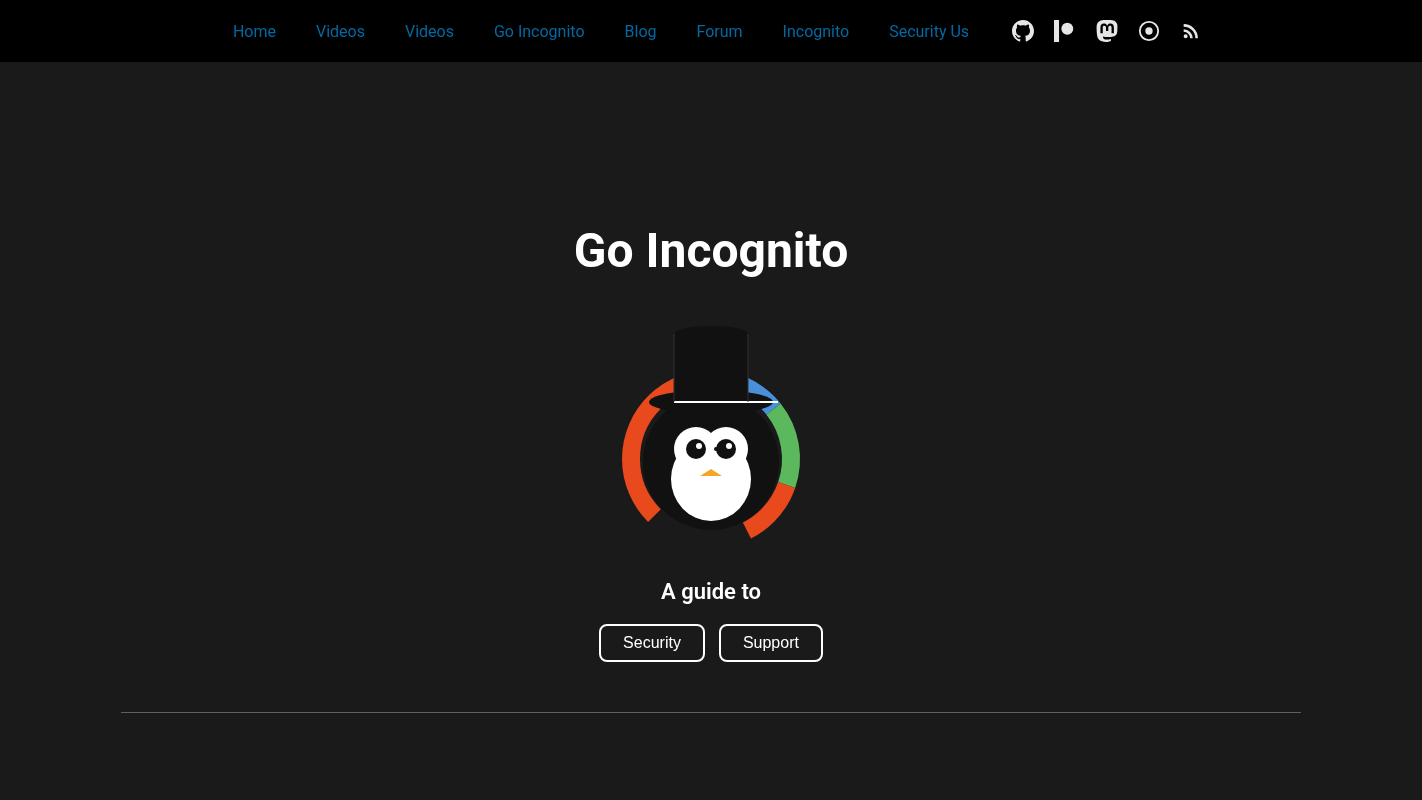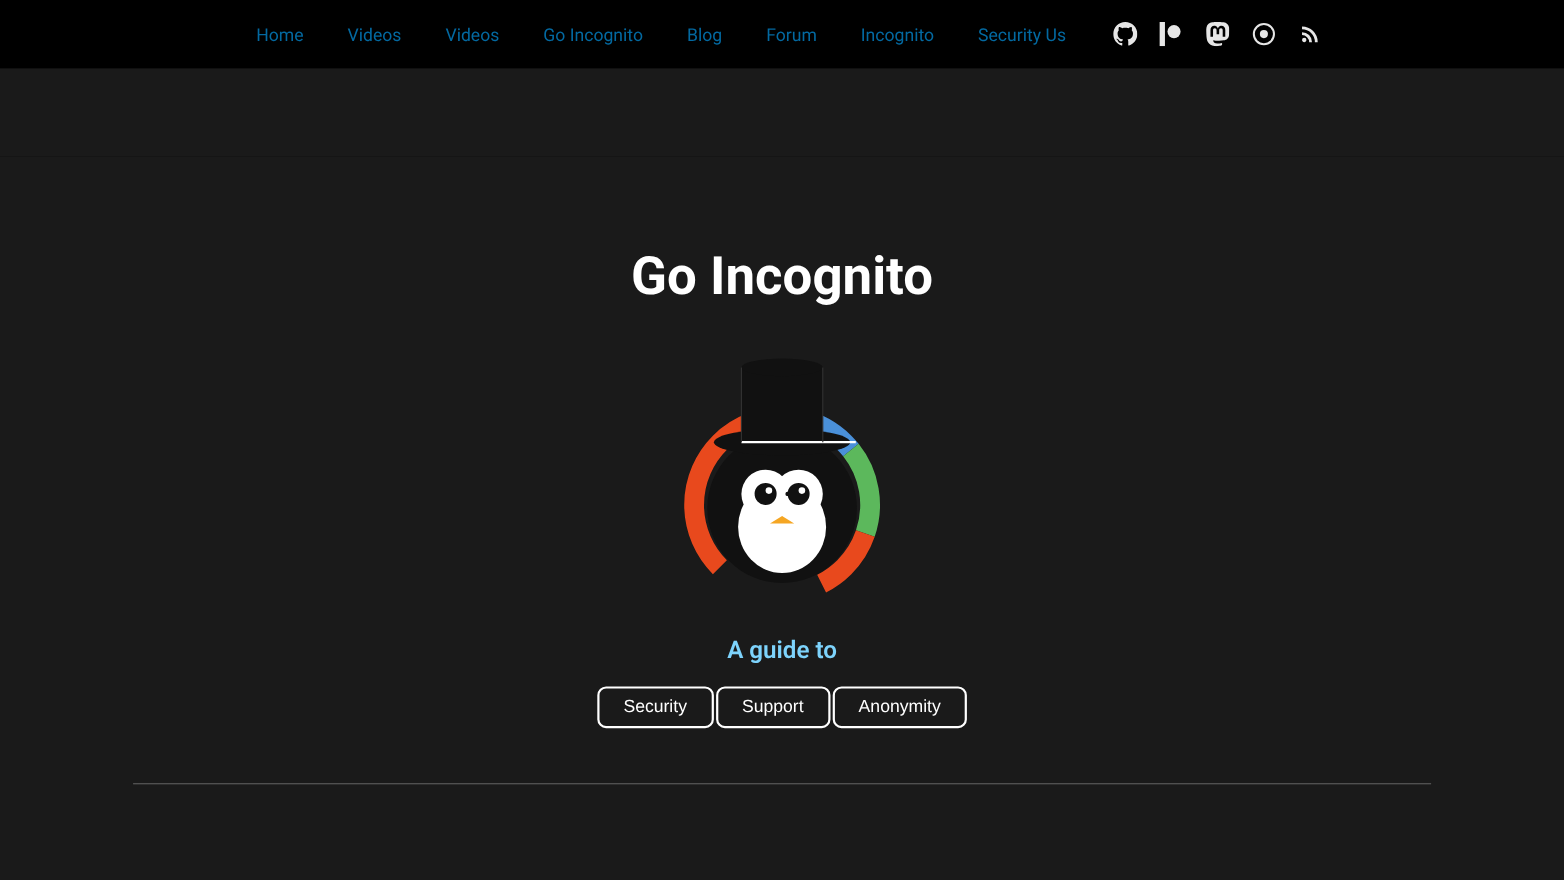--- a/index.html
+++ b/index.html
@@ -122,29 +122,29 @@
 
     .mascot-svg {
       width: 210px;
       height: 230px;
     }
 
     
     .guide-text {
       font-size: 22px;
       font-weight: 600;
-      color: #7dd3fc;
+      color: #ffffff;
       margin-bottom: 20px;
       text-align: right;
     }
 
     
     .tag-buttons {
       display: flex;
-      gap: 2px;
+      gap: 14px;
       align-items: center;
       justify-content: space-between;
     }
 
     .tag-button {
       border: 2px solid #ffffff;
       background: transparent;
       color: #ffffff;
       font-size: 16px;
       font-weight: 500;
@@ -256,17 +256,16 @@
       <line x1="68" y1="20" x2="68" y2="88" stroke="#333333" stroke-width="1"></line>
       <line x1="142" y1="20" x2="142" y2="88" stroke="#333333" stroke-width="1"></line>
     </svg>
   </div>
 
   <p class="guide-text">A guide to</p>
 
   <div class="tag-buttons">
     <button class="tag-button">Security</button>
     <button class="tag-button">Support</button>
-    <button class="tag-button">Anonymity</button>
   </div>
 
   <div class="divider"></div>
 </main>
 
 </body></html>

